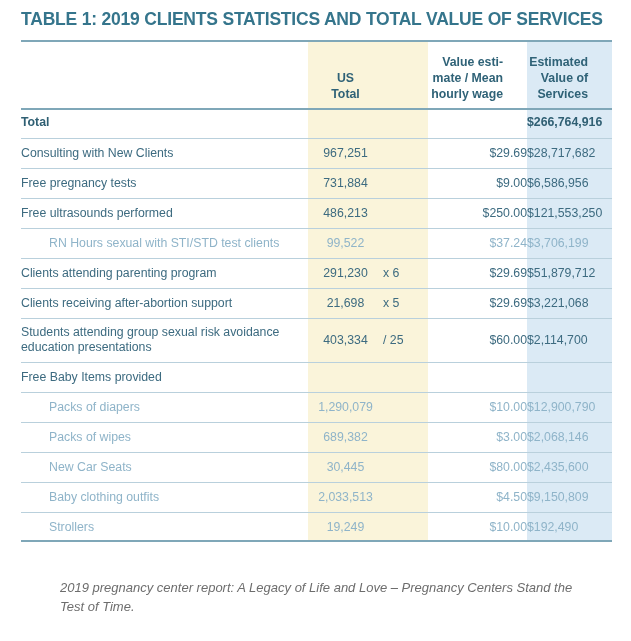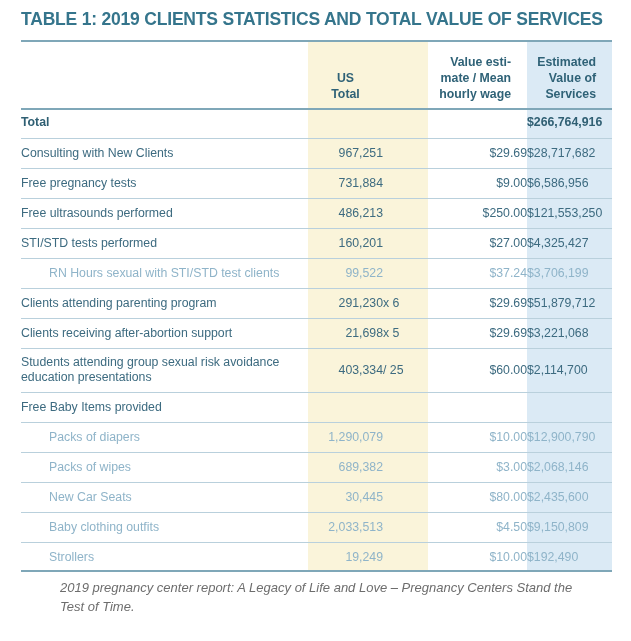--- a/index.html
+++ b/index.html
@@ -76,21 +76,21 @@
   tr.hdr-row td {
     vertical-align: bottom;
     font-weight: bold;
     font-size: 12.3px;
     color: #2f6277;
     line-height: 16px;
     padding-bottom: 6px;
     text-align: right;
   }
   tr.hdr-row td.hdr-label { text-align: left; }
-  tr.hdr-row td.pad-r { padding-right: 16px; }
+  tr.hdr-row td.pad-r { padding-right: 24px; }
   tr.hdr-row td.hdr-total { text-align: center; padding-right: 0; }
 
   
   .rule-top {
     position: absolute;
     left: 0;
     top: 0;
     width: 591px;
     height: 2px;
     background: #7fa7b8;
@@ -124,21 +124,21 @@
     line-height: 15px;
   }
   tr.data-row.first-body td { border-top: none; }
 
   td.cell-label {
     text-align: left;
     padding-left: 9px;
     color: #3d6b80;
   }
   td.cell-total {
-    text-align: right;
+    text-align: center;
     padding-right: 10px;
     color: #3d6b80;
   }
   td.cell-mult {
     text-align: left;
     padding-left: 6px;
     color: #3d6b80;
   }
   td.cell-rate {
     text-align: right;
@@ -242,27 +242,20 @@
             <td class="cell-rate">$9.00</td>
             <td class="cell-value tint-blue">$6,586,956</td>
           </tr>
           <tr class="data-row">
             <td class="cell-label">Free ultrasounds performed</td>
             <td class="cell-total tint-yellow">486,213</td>
             <td class="cell-mult tint-yellow"></td>
             <td class="cell-rate">$250.00</td>
             <td class="cell-value tint-blue">$121,553,250</td>
           </tr>
-          <tr class="data-row">
-            <td class="cell-label">STI/STD tests performed</td>
-            <td class="cell-total tint-yellow">160,201</td>
-            <td class="cell-mult tint-yellow"></td>
-            <td class="cell-rate">$27.00</td>
-            <td class="cell-value tint-blue">$4,325,427</td>
-          </tr>
           <tr class="data-row sub-row">
             <td class="cell-label">RN Hours sexual with STI/STD test clients</td>
             <td class="cell-total tint-yellow">99,522</td>
             <td class="cell-mult tint-yellow"></td>
             <td class="cell-rate">$37.24</td>
             <td class="cell-value tint-blue">$3,706,199</td>
           </tr>
           <tr class="data-row">
             <td class="cell-label">Clients attending parenting program</td>
             <td class="cell-total tint-yellow">291,230</td>

